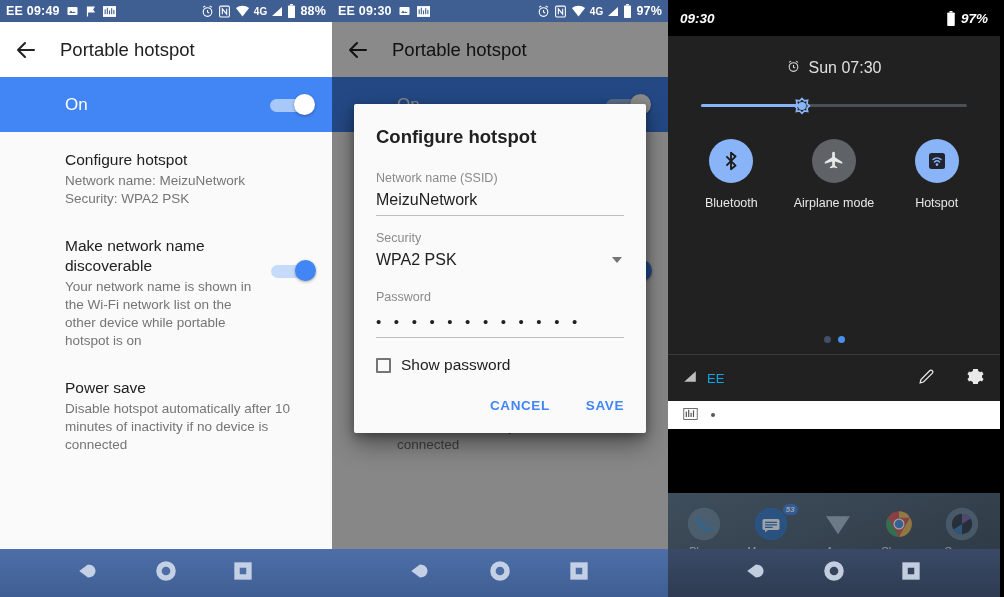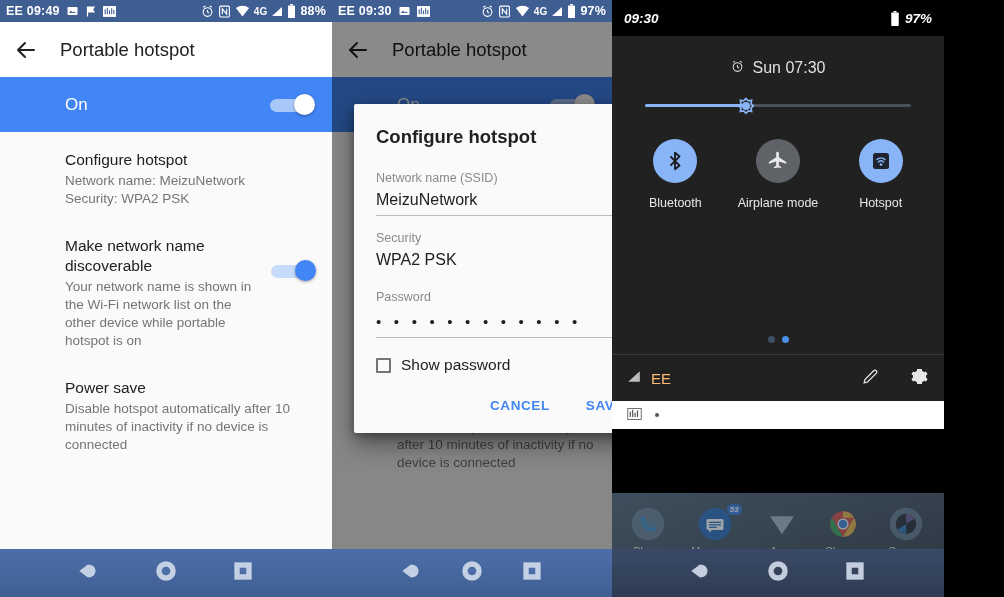--- a/index.html
+++ b/index.html
@@ -2,21 +2,21 @@
 <html><head>
 <meta charset="utf-8">
 <style>
   * { margin:0; padding:0; box-sizing:border-box; }
   html,body { width:1004px; height:597px; overflow:hidden; background:#000; }
   body { font-family:"Liberation Sans", sans-serif; }
 
   .screens { display:flex; width:1004px; height:597px; }
   .panel { position:relative; overflow:hidden; height:597px; }
   .p1 { width:332px; background:#fafafa; }
-  .p2 { width:280px; background:#fafafa; }
+  .p2 { width:336px; background:#fafafa; }
   .p3 { width:332px; background:#000; }
 
   
   .statusbar {
     height:22px; background:#3f5f93; color:#fff;
     display:flex; align-items:center; padding:0 6px;
     font-size:12.5px; font-weight:bold; letter-spacing:.2px;
   }
   .sb-left { display:flex; align-items:center; gap:6px; }
   .sb-right { margin-left:auto; display:flex; align-items:center; gap:4px; }
@@ -131,21 +131,21 @@
   .tile-lbl { font-size:12.5px; color:#e8e8e8; }
   .dots { display:flex; justify-content:center; gap:7px; position:absolute;
           bottom:58px; left:0; right:0; }
   .dot { width:7px; height:7px; border-radius:50%; background:#3f5068; }
   .dot.on { background:#4a90e8; }
   .qs-footer {
     position:absolute; left:0; bottom:0; width:100%; height:47px;
     border-top:1px solid #3a3a3a; display:flex; align-items:center;
     padding:0 15px; gap:10px; background:#212121;
   }
-  .carrier { color:#fdba74; font-size:15px; }
+  .carrier { color:#0ea5e9; font-size:13px; }
   .qs-footer .icons { margin-left:auto; display:flex; gap:30px; align-items:center; }
 
   .notif-strip { height:28px; background:#fff; display:flex; align-items:center;
                  gap:13px; padding:0 15px; }
   .notif-strip .minidot { width:4px; height:4px; border-radius:50%; background:#555; }
 
   .home-bg {
     position:absolute; left:0; right:0; bottom:0; height:104px;
     background:linear-gradient(160deg,#3f4e5c,#2b3641);
   }

